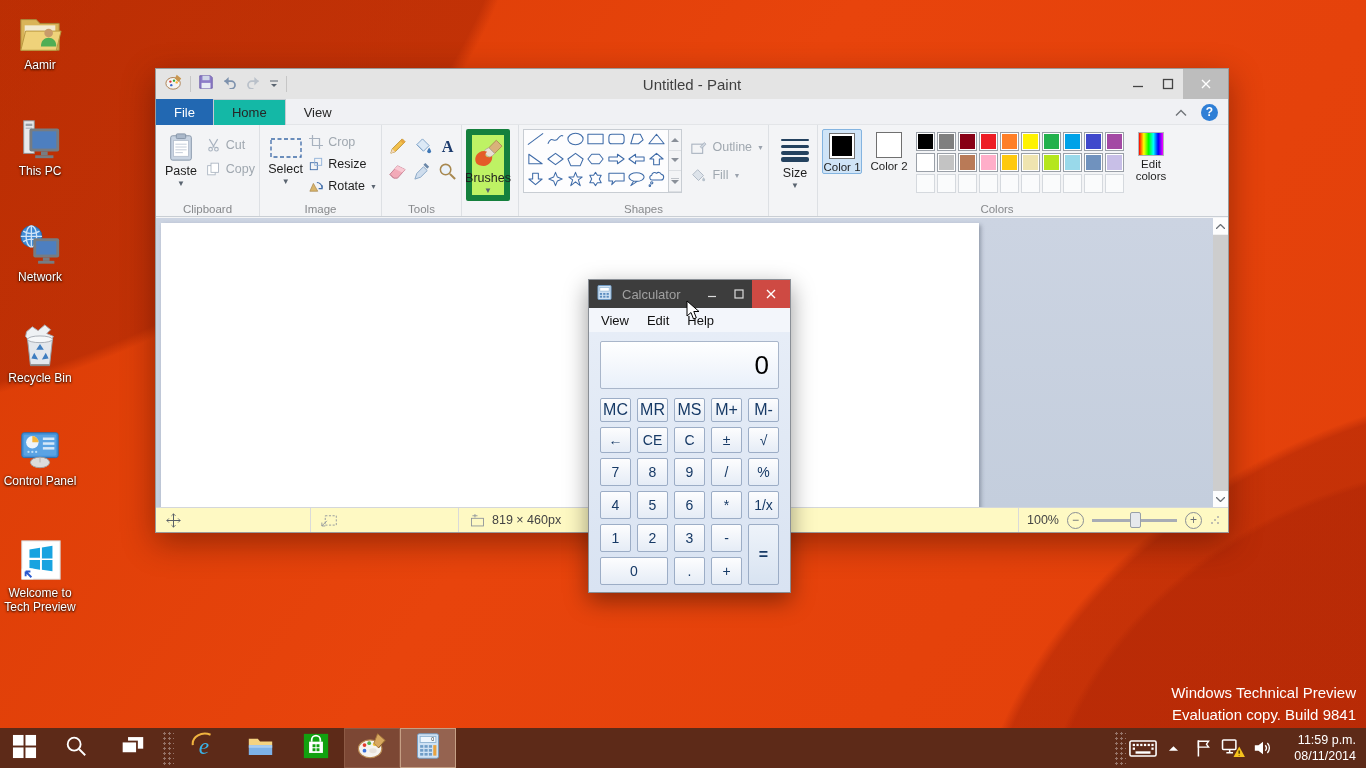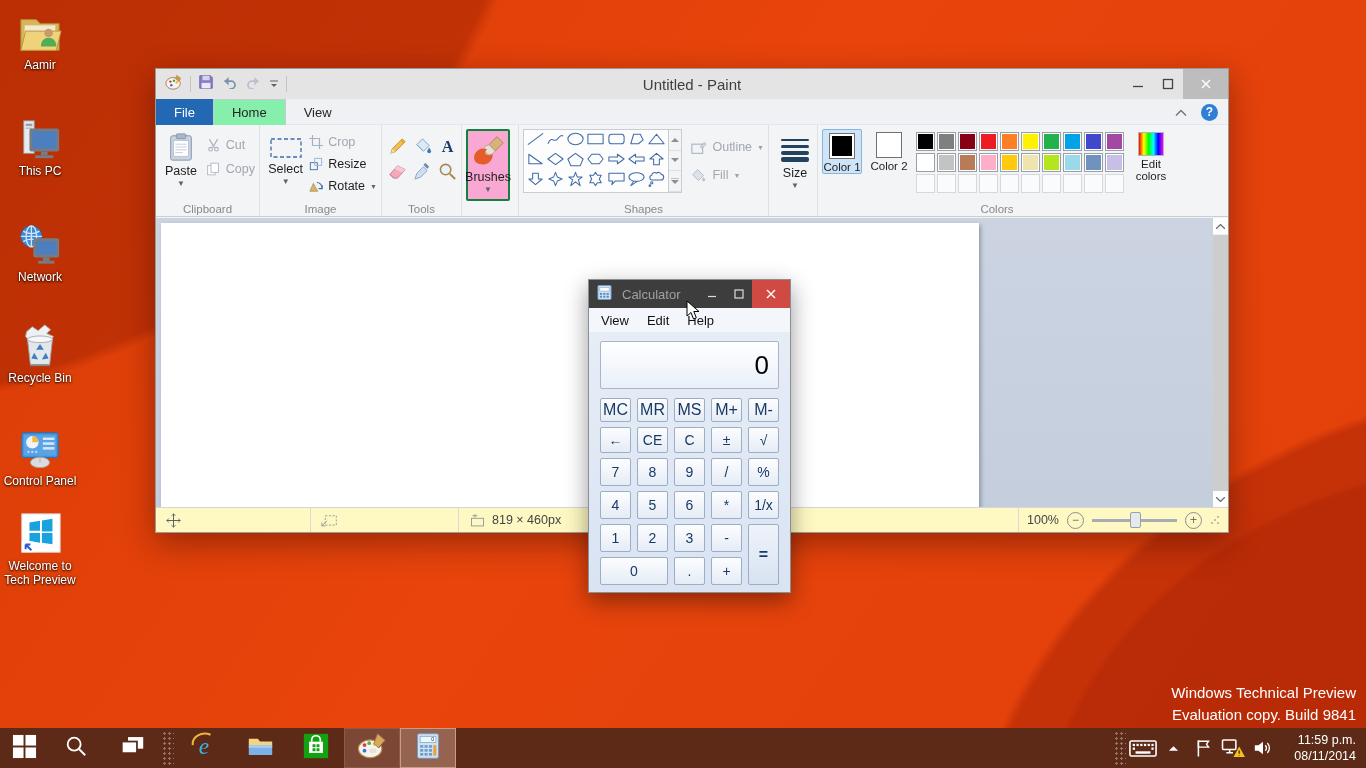--- a/index.html
+++ b/index.html
@@ -27,32 +27,32 @@
   .qat { display:flex; align-items:center; gap:7px; padding-left:9px; }
   .qat .sep { width:1px; height:16px; background:#c6c6c6; }
   .ptitle .title { position:absolute; left:50%; transform:translateX(-50%); font-size:15px; color:#3f3f3f; }
   .wctrls { position:absolute; right:0; top:0; height:30px; display:flex; }
   .wbtn { width:30px; height:30px; display:flex; align-items:center; justify-content:center; }
   .wbtn.close { width:45px; background:#bdbdbd; }
   
   .ptabs { height:26px; background:#f0f1f4; display:flex; position:relative; border-bottom:1px solid #e3e5e8;}
   .ptab { height:26px; padding:0 18px; display:flex; align-items:center; font-size:13px; color:#262626; }
   .ptab.file { background:#2268b2; color:#fff; }
-  .ptab.active { background:#86efac; border:1px solid #c7cbd1; border-bottom:none; }
+  .ptab.active { background:#14b8a6; border:1px solid #c7cbd1; border-bottom:none; }
   .ribbonctl { position:absolute; right:10px; top:4px; display:flex; gap:14px; align-items:center; }
   .helpq { width:17px; height:17px; border-radius:50%; background:#2f7fd6; color:#fff; font-size:12px;
            font-weight:bold; display:flex; align-items:center; justify-content:center; }
   
   .ribbon { height:92px; background:#f3f4f6; display:flex; border-bottom:1px solid #c9ced4; }
   .rgroup { position:relative; height:100%; border-right:1px solid #dde0e4; padding:4px 4px 16px; }
   .rlabel { position:absolute; bottom:1px; left:0; right:0; text-align:center; font-size:11.5px; color:#87898c; }
   .bigbtn { display:flex; flex-direction:column; align-items:center; justify-content:flex-start;
             gap:1px; width:44px; padding-top:2px; font-size:12.5px; color:#1e1e1e; border-radius:2px; }
   .bigbtn .arr { font-size:8px; color:#5a6470; }
-  .bigbtn.sel { background:#f9a8d4; border:2px solid #15803d; }
+  .bigbtn.sel { background:#bef264; border:6px solid #15803d; }
   .smallitem { display:flex; align-items:center; gap:5px; font-size:12.5px; height:20px; color:#1e1e1e; }
   .smallitem.dis { color:#a0a8b0; }
   .toolgrid { display:grid; grid-template-columns:repeat(3,22px); grid-template-rows:22px 22px; gap:3px; padding-top:6px;}
   .toolgrid span { display:flex; align-items:center; justify-content:center; }
   .shapesbox { width:152px; height:64px; background:#fdfdfe; border:1px solid #c8cdd3;
                display:grid; grid-template-columns:repeat(7,1fr); align-items:center; justify-items:center; padding:1px;}
   .shapescroll { width:14px; height:64px; border:1px solid #c8cdd3; border-left:none; display:flex; flex-direction:column; }
   .shapescroll span { flex:1; display:flex; align-items:center; justify-content:center; border-bottom:1px solid #dcdfe3;}
   .ofcol { display:flex; flex-direction:column; gap:8px; padding:8px 0 0 8px; }
   .swatch { width:19px; height:19px; border:1px solid #9aa0a8; box-shadow:inset 0 0 0 1px #fff; }
@@ -174,21 +174,21 @@
           <rect x="27" y="17" width="12" height="2.6" fill="#d6e8f8"></rect>
           <rect x="27" y="22" width="12" height="2.6" fill="#d6e8f8"></rect>
           <circle cx="12" cy="27" r="1.2" fill="#bfe0f8"></circle>
           <circle cx="16" cy="27" r="1.2" fill="#bfe0f8"></circle>
           <circle cx="20" cy="27" r="1.2" fill="#bfe0f8"></circle>
           <ellipse cx="24" cy="38" rx="10" ry="5.5" fill="#dcdcdc" stroke="#a0a0a0"></ellipse>
           <path d="M24 33v5" stroke="#b0b0b0"></path>
         </svg></div>
       <div class="lbl">Control Panel</div>
     </div>
-    <div class="dicon" style="top: 511px;">
+    <div class="dicon" style="top: 538px;">
       <div class="img"><svg width="46" height="46" viewBox="0 0 48 48">
           <rect x="5" y="3" width="40" height="40" fill="#fff" stroke="#d8d8d8"></rect>
           <g fill="#18a3e0">
             <path d="M13 12l11-1.8v10.3H13z"></path>
             <path d="M26 10l11-1.8v13.3H26z"></path>
             <path d="M13 23h11v10l-11-1.8z"></path>
             <path d="M26 23h11v11.8L26 33z"></path>
           </g>
           <rect x="5" y="32" width="12" height="11" fill="#fff"></rect>
           <path d="M15 41l-6-6M9 35v5M9 35h5" stroke="#2a5ad0" stroke-width="2" fill="none"></path>

